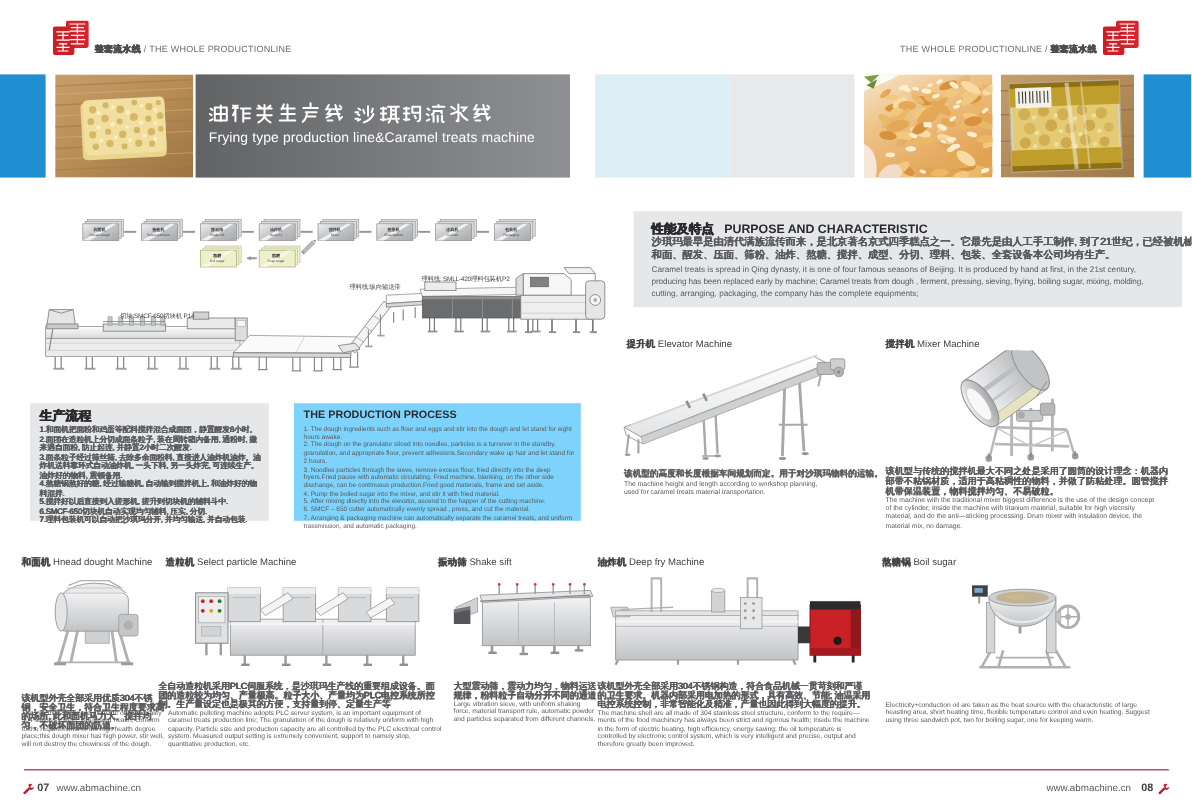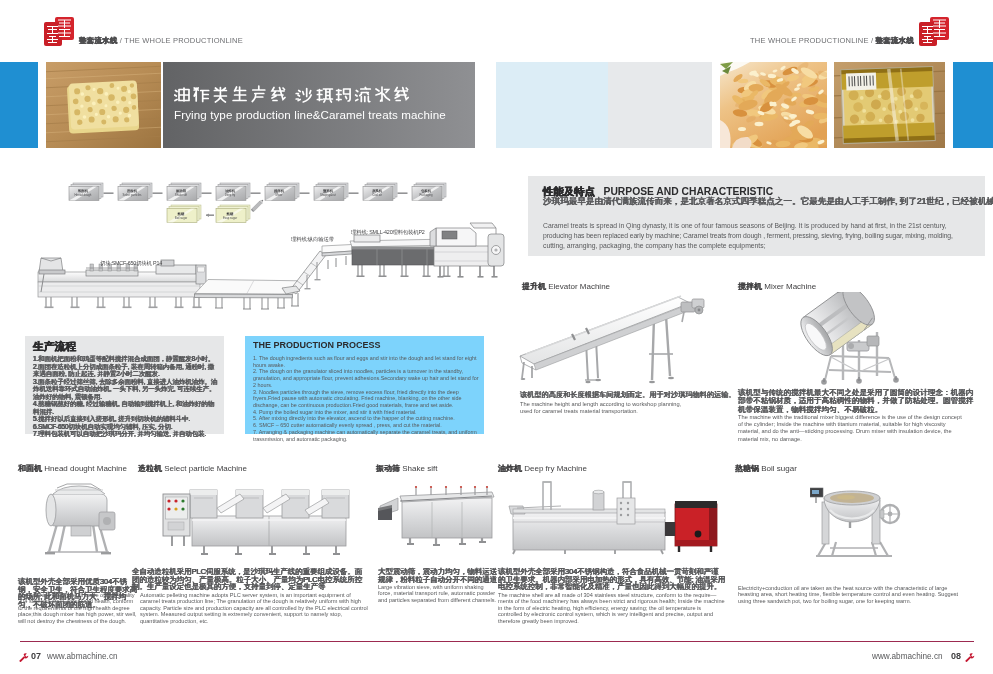--- a/index.html
+++ b/index.html
@@ -509,20 +509,21 @@
         <path d="M466 8v6" stroke="#8a8b8d" stroke-width="0.8"></path>
       </svg>
     </div>
 <div class="abs" style="left:100px;top:259.5px;font-size:5.4px;letter-spacing:-0.2px;color:#454547;">切块:SMCF-650切块机 P14</div>
 <div class="abs" style="left:291px;top:236px;font-size:5.4px;letter-spacing:-0.2px;color:#454547;">理料线:纵向输送带</div>
 <div class="abs" style="left:351px;top:229px;font-size:5.4px;letter-spacing:-0.2px;color:#454547;">理料线: SMLL-420理料包装机P2</div>
 
 <div class="abs" style="left:528px;top:176px;width:457px;height:80px;background:#e6e7e8;">
   <div class="abs" style="left:15px;top:4.5px;white-space:nowrap;"><span class="cj" style="font-size:10.4px;font-weight:bold;color:#2b2b2d;">性能及特点</span><span style="font-size:10.3px;font-weight:bold;color:#2b2b2d;">&nbsp;&nbsp;&nbsp;PURPOSE AND CHARACTERISTIC</span></div>
   <div class="abs g cj" style="left:15px;top:20px;white-space:nowrap;font-size:8.7px;letter-spacing:-0.1px;">沙琪玛最早是由清代满族流传而来，是北京著名京式四季糕点之一。它最先是由人工手工制作, 到了21世纪，已经被机械化所代替: 沙琪玛从</div>
+  <div class="abs g cj" style="left:15px;top:31px;white-space:nowrap;font-size:8.7px;letter-spacing:-0.1px;">和面、醒发、压面、筛粉、油炸、熬糖、搅拌、成型、分切、理料、包装、全套设备本公司均有生产。</div>
   <div class="abs g" style="left:15px;top:45.5px;white-space:nowrap;font-size:6.8px;">Caramel treats is spread in Qing dynasty, it is one of four famous seasons of Beijing. It is produced by hand at first, in the 21st century,</div>
   <div class="abs g" style="left:15px;top:55.5px;white-space:nowrap;font-size:6.8px;letter-spacing:-0.1px;">producing has been replaced early by machine; Caramel treats from dough , ferment, pressing, sieving, frying, boiling sugar, mixing, molding,</div>
   <div class="abs g" style="left:15px;top:65.5px;white-space:nowrap;font-size:6.8px;">cutting, arranging, packaging, the company has the complete equipments;</div>
 </div>
 
 <div class="abs" style="left:522px;top:281px;font-size:8px;color:#414042;"><span class="cj">提升机</span> Elevator Machine</div>
 <div class="abs" id="elevator" style="left:516px;top:294px;width:195px;height:95px;">
       <svg width="195" height="95" viewBox="0 0 195 95">
         <defs>
           <linearGradient id="bl1" x1="0" y1="0" x2="0" y2="1">
@@ -679,21 +680,21 @@
         <circle cx="23" cy="19" r="1.6" fill="#2c7a2c"></circle>
         <circle cx="9" cy="27" r="1.6" fill="#c8242b"></circle>
         <circle cx="16" cy="27" r="1.6" fill="#d9a018"></circle>
         <circle cx="23" cy="27" r="1.6" fill="#2c7a2c"></circle>
         <rect x="8" y="40" width="16" height="8" fill="#d2d3d5" stroke="#a7a8aa" stroke-width="0.5"></rect>
       </svg>
     </div>
 <div class="abs g cj" style="left:132px;top:568px;width:232px;font-size:7.6px;line-height:7.7px;letter-spacing:-0.15px;">全自动造粒机采用PLC伺服系统，是沙琪玛生产线的重要组成设备。面团的造粒较为均匀、产量极高。粒子大小、产量均为PLC电控系统所控制。生产量设定也是极其的方便，支持量到停、定量生产等</div>
 <div class="abs g" style="left:140px;top:592px;width:232px;font-size:5.6px;line-height:6.4px;">Automatic pelleting machine adopts PLC server system, is an important equipment of caramel treats production line; The granulation of the dough is relatively uniform with high capacity. Particle size and production capacity are all controlled by the PLC electrical control system. Measured output setting is extremely convenient, support to namely stop, quantitative production, etc.</div>
 
-<div class="abs" style="left:376px;top:463px;font-size:8px;color:#414042;"><span class="cj">振动筛</span> Shake sift</div>
+<div class="abs" style="left:365px;top:463px;font-size:8px;color:#414042;"><span class="cj">振动筛</span> Shake sift</div>
 <div class="abs" id="m3" style="left:378px;top:482px;width:118px;height:66px;">
       <svg width="118" height="66" viewBox="0 0 118 66">
         <defs>
           <linearGradient id="s3" x1="0" y1="0" x2="0" y2="1">
             <stop offset="0" stop-color="#f2f2f3"></stop>
             <stop offset="0.5" stop-color="#d9dadc"></stop>
             <stop offset="1" stop-color="#c2c3c5"></stop>
           </linearGradient>
         </defs>
         <path d="M32 54v8M58 55v8M84 54v8M104 52v8" stroke="#9b9c9e" stroke-width="2.2"></path>

